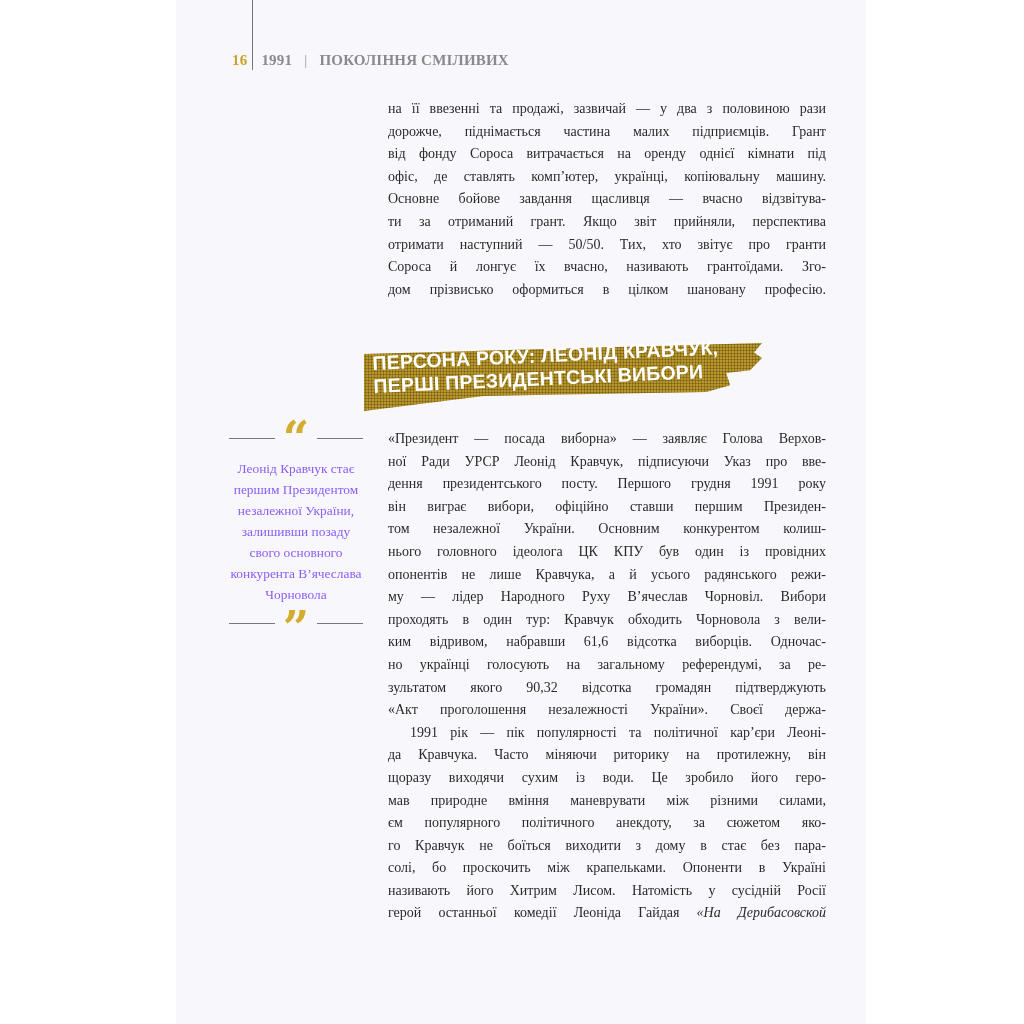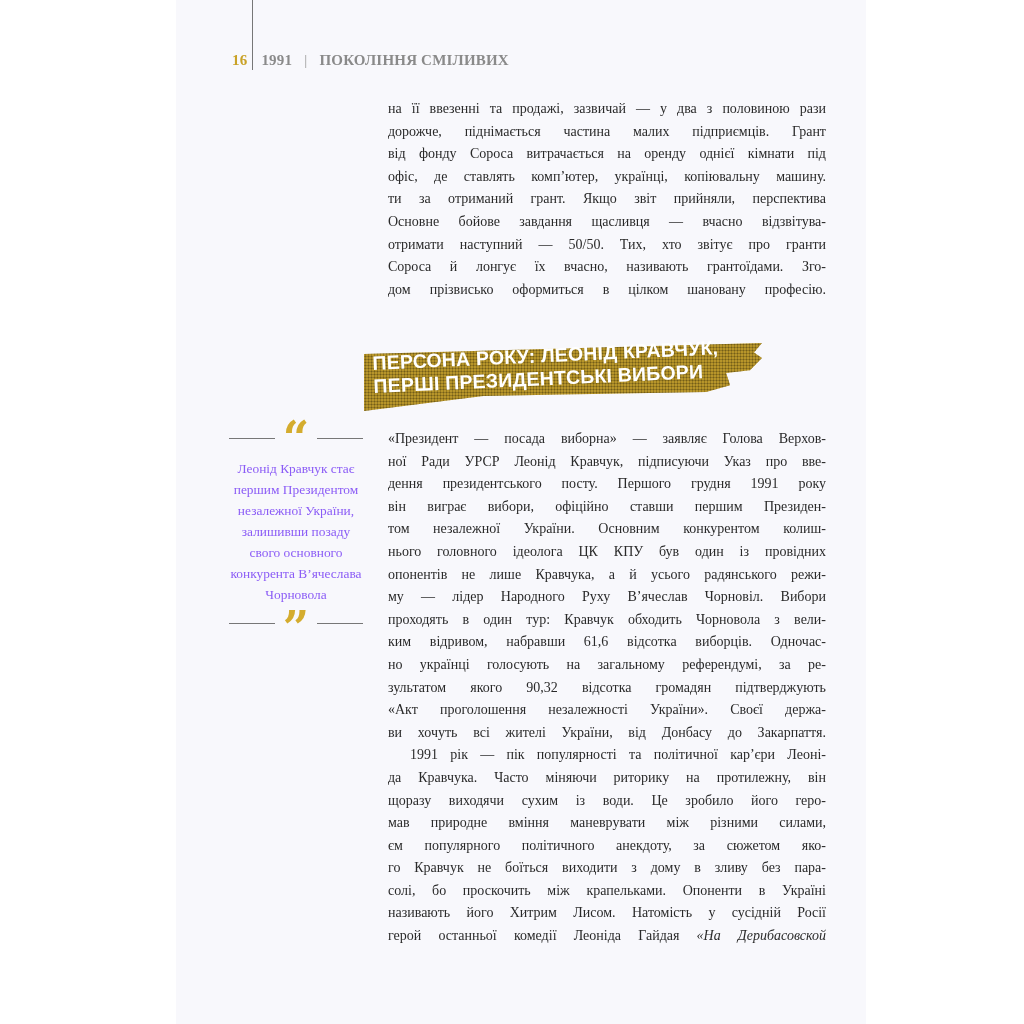--- a/index.html
+++ b/index.html
@@ -75,22 +75,22 @@
   <span class="year">1991</span>
   <span class="sep">|</span>
   <span class="title">ПОКОЛІННЯ СМІЛИВИХ</span>
 </div>
 
 <div class="body-col top-block">
   <span class="line">на її ввезенні та продажі, зазвичай — у два з половиною рази</span>
   <span class="line">дорожче, піднімається частина малих підприємців. Грант</span>
   <span class="line">від фонду Сороса витрачається на оренду однієї кімнати під</span>
   <span class="line">офіс, де ставлять комп’ютер, українці, копіювальну машину.</span>
+  <span class="line">Основне бойове завдання щасливця — вчасно відзвітува-</span>
   <span class="line">ти за отриманий грант. Якщо звіт прийняли, перспектива</span>
-  <span class="line">Основне бойове завдання щасливця — вчасно відзвітува-</span>
   <span class="line">отримати наступний — 50/50. Тих, хто звітує про гранти</span>
   <span class="line">Сороса й лонгує їх вчасно, називають грантоїдами. Зго-</span>
   <span class="line">дом прізвисько оформиться в цілком шановану професію.</span>
 </div>
 
 <div class="banner"></div>
 <div class="banner-text">
   <span>ПЕРСОНА РОКУ: ЛЕОНІД КРАВЧУК,</span>
   <span>ПЕРШІ ПРЕЗИДЕНТСЬКІ ВИБОРИ</span>
 </div>
@@ -124,23 +124,22 @@
   <span class="line">він виграє вибори, офіційно ставши першим Президен-</span>
   <span class="line">том незалежної України. Основним конкурентом колиш-</span>
   <span class="line">нього головного ідеолога ЦК КПУ був один із провідних</span>
   <span class="line">опонентів не лише Кравчука, а й усього радянського режи-</span>
   <span class="line">му — лідер Народного Руху В’ячеслав Чорновіл. Вибори</span>
   <span class="line">проходять в один тур: Кравчук обходить Чорновола з вели-</span>
   <span class="line">ким відривом, набравши 61,6 відсотка виборців. Одночас-</span>
   <span class="line">но українці голосують на загальному референдумі, за ре-</span>
   <span class="line">зультатом якого 90,32 відсотка громадян підтверджують</span>
   <span class="line">«Акт проголошення незалежності України». Своєї держа-</span>
-  <span class="line">ви хочуть всі жителі України, від Донбасу до Закарпаття.</span>
   <span class="line indent">1991 рік — пік популярності та політичної кар’єри Леоні-</span>
   <span class="line">да Кравчука. Часто міняючи риторику на протилежну, він</span>
   <span class="line">щоразу виходячи сухим із води. Це зробило його геро-</span>
   <span class="line">мав природне вміння маневрувати між різними силами,</span>
   <span class="line">єм популярного політичного анекдоту, за сюжетом яко-</span>
-  <span class="line">го Кравчук не боїться виходити з дому в зливу без пара-</span>
+  <span class="line">го Кравчук не боїться виходити з дому в стає без пара-</span>
   <span class="line">солі, бо проскочить між крапельками. Опоненти в Україні</span>
   <span class="line">називають його Хитрим Лисом. Натомість у сусідній Росії</span>
   <span class="line"><span>герой останньої комедії Леоніда Гайдая </span><em>«На Дерибасовской</em></span>
 </div>
 
 </body></html>

